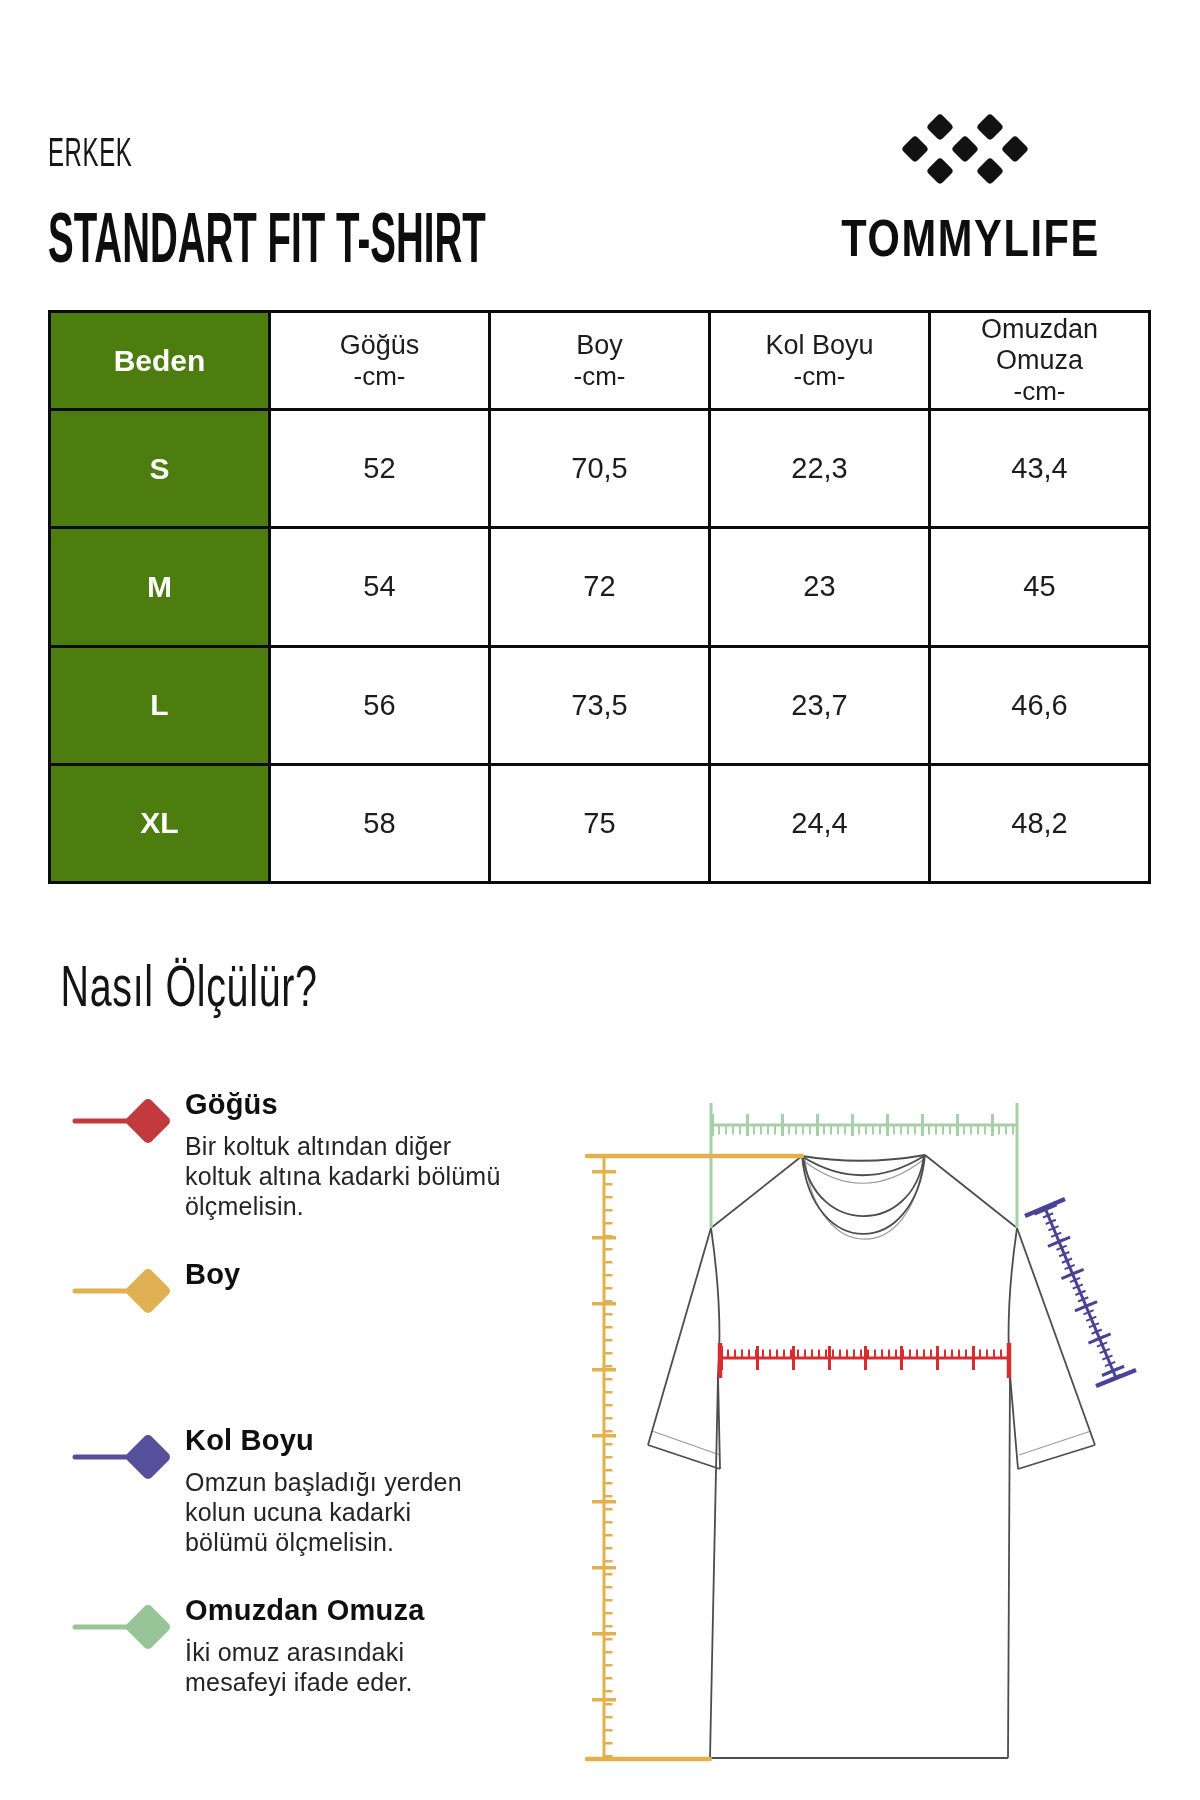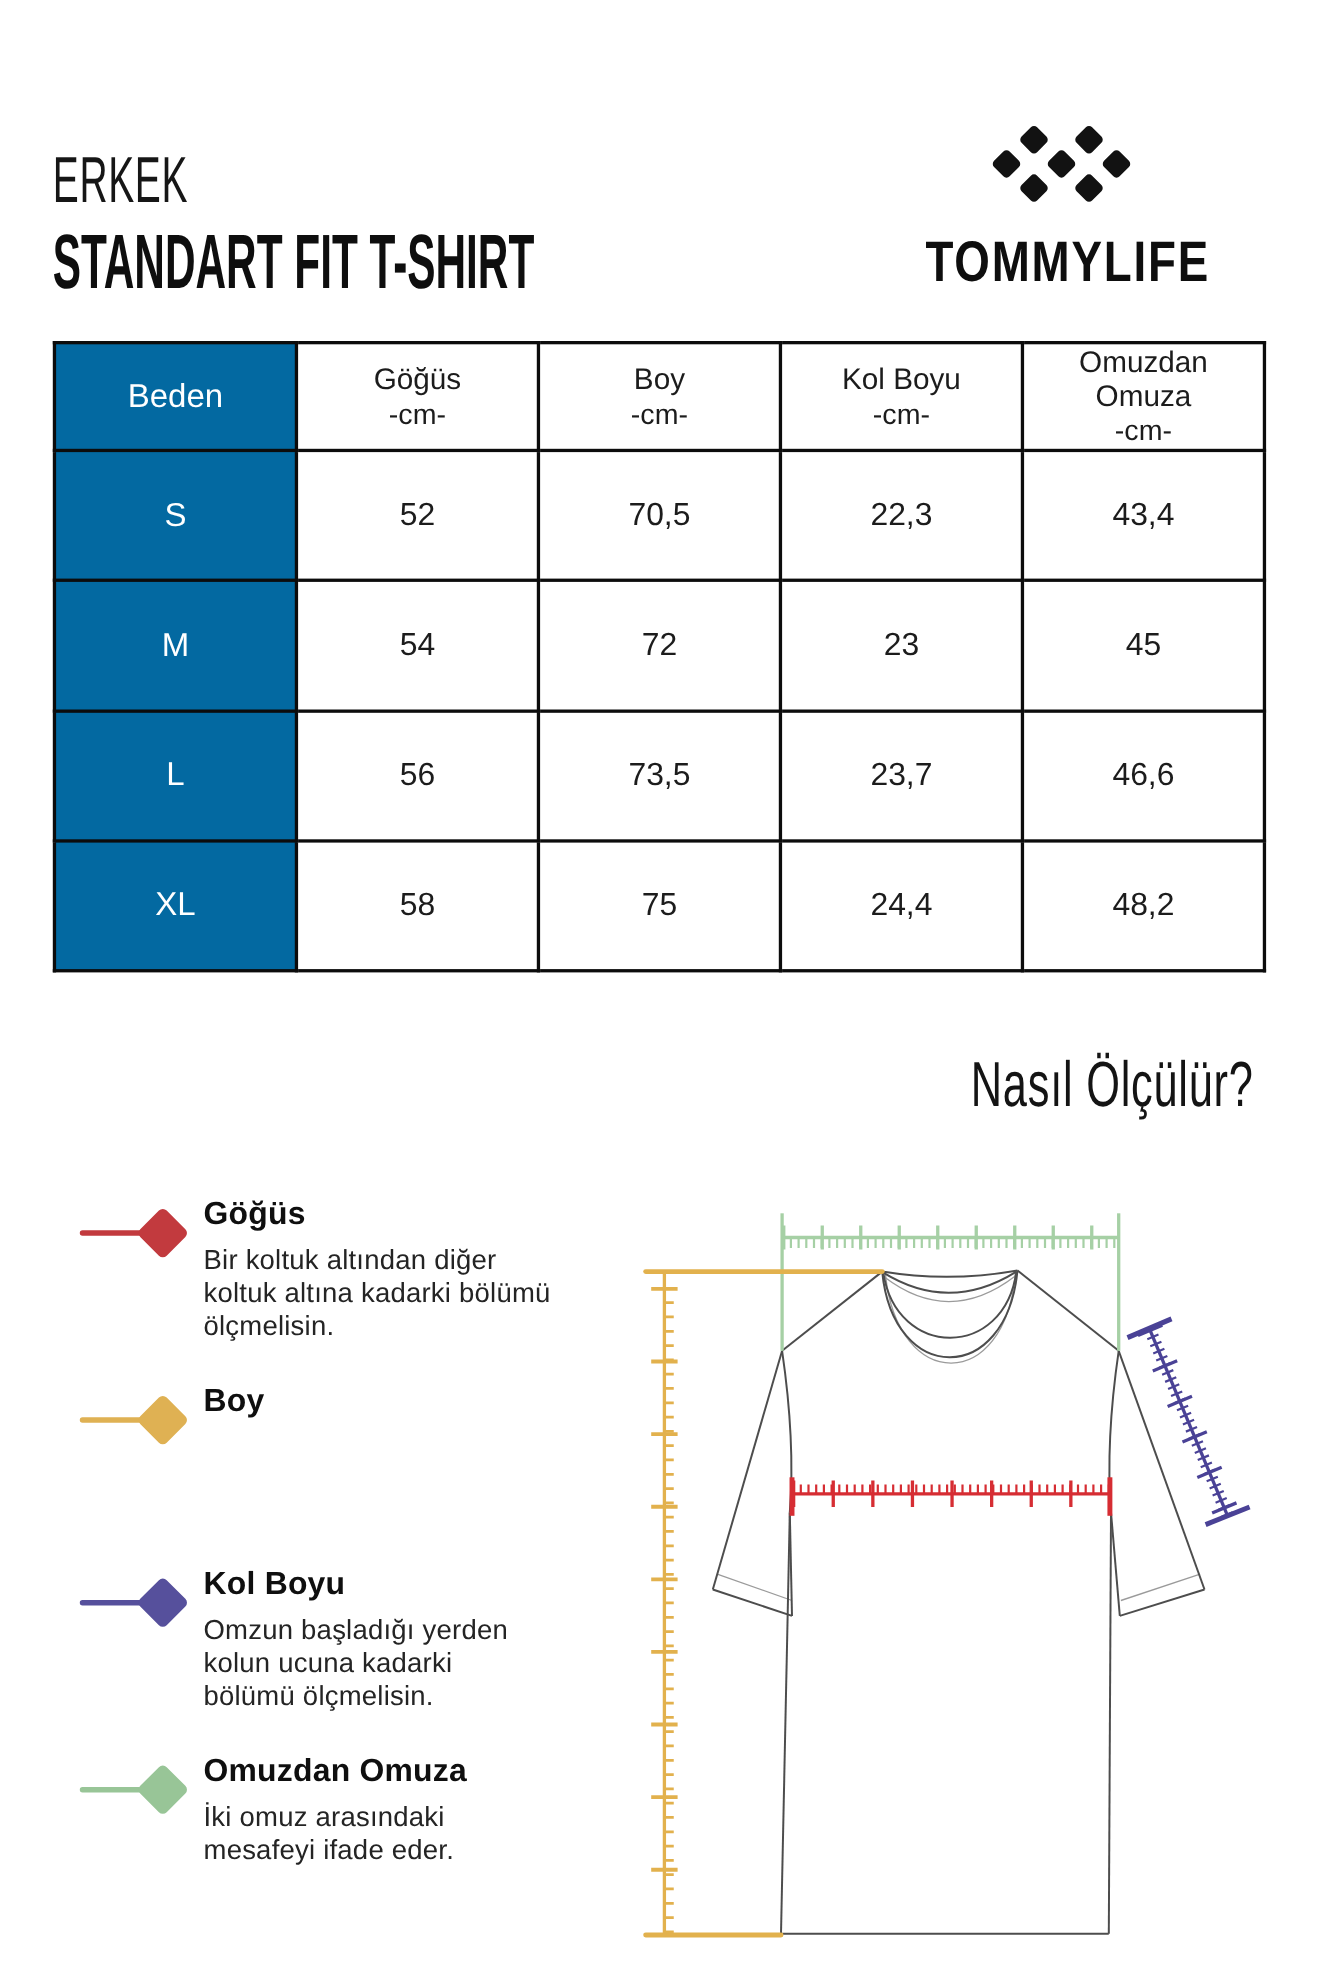--- a/index.html
+++ b/index.html
@@ -3,21 +3,21 @@
 <meta charset="utf-8">
 <style>
   html,body{margin:0;padding:0;}
   body{
     width:1200px;height:1800px;position:relative;background:#ffffff;
     font-family:"Liberation Sans",sans-serif;color:#111;overflow:hidden;
   }
   .cond{display:inline-block;transform-origin:left center;white-space:nowrap;}
 
   
-  .category{position:absolute;left:48px;top:130px;font-size:59px;font-weight:400;letter-spacing:1px;color:#161616;text-decoration:underline;}
+  .category{position:absolute;left:48px;top:130px;font-size:40px;font-weight:400;letter-spacing:1px;color:#161616;text-decoration:underline;}
   .category .cond{transform:scaleX(0.60);}
   .product-title{position:absolute;left:48px;top:198px;font-size:70px;font-weight:800;color:#0e0e0e;}
   .product-title .cond{transform:scaleX(0.55);}
 
   .brand{position:absolute;left:809px;top:104px;width:306px;text-align:right;}
   .brand svg{display:block;margin:0 auto;}
   .brand-name{margin-top:14px;font-size:52px;font-weight:800;color:#0e0e0e;letter-spacing:2px;}
   .brand-name .cond{transform:scaleX(0.80);transform-origin:center;}
 
   
@@ -26,26 +26,26 @@
     border-collapse:collapse;table-layout:fixed;
   }
   table.size-table th,table.size-table td{
     border:3px solid #0c0c0c;text-align:center;vertical-align:middle;padding:0;
   }
   table.size-table thead tr{height:98px;}
   table.size-table tbody tr{height:95px;}
   th.measure-head{font-size:27px;font-weight:400;line-height:31px;color:#1c1c1c;}
   th.measure-head .unit{font-size:26px;}
   td.value-cell{font-size:29px;color:#1c1c1c;}
-  .size-col{background:#0369a1;color:#ffffff;font-weight:400;}
+  .size-col{background:#4d7c0f;color:#ffffff;font-weight:700;}
   th.size-col{font-size:30px;}
   td.size-col{font-size:30px;}
 
   
-  .howto-title{position:absolute;left:0;top:952px;width:1200px;text-align:right;
+  .howto-title{position:absolute;left:0;top:952px;width:1200px;text-align:left;
     font-size:58px;font-weight:400;color:#141414;letter-spacing:1px;}
   .howto-title .cond{transform:scaleX(0.68);transform-origin:center;}
 
   .legend-item{position:absolute;left:72px;display:flex;align-items:flex-start;width:500px;}
   .legend-item .icon{flex:0 0 113px;}
   .legend-item h3{margin:2px 0 10px 0;font-size:29px;font-weight:700;color:#0f0f0f;letter-spacing:0.2px;}
   .legend-item p{margin:0;font-size:25px;line-height:30px;color:#242424;white-space:pre-line;letter-spacing:0.2px;}
   #legend-gogus{top:1086px;}
   #legend-boy{top:1256px;}
   #legend-kolboyu{top:1422px;}

